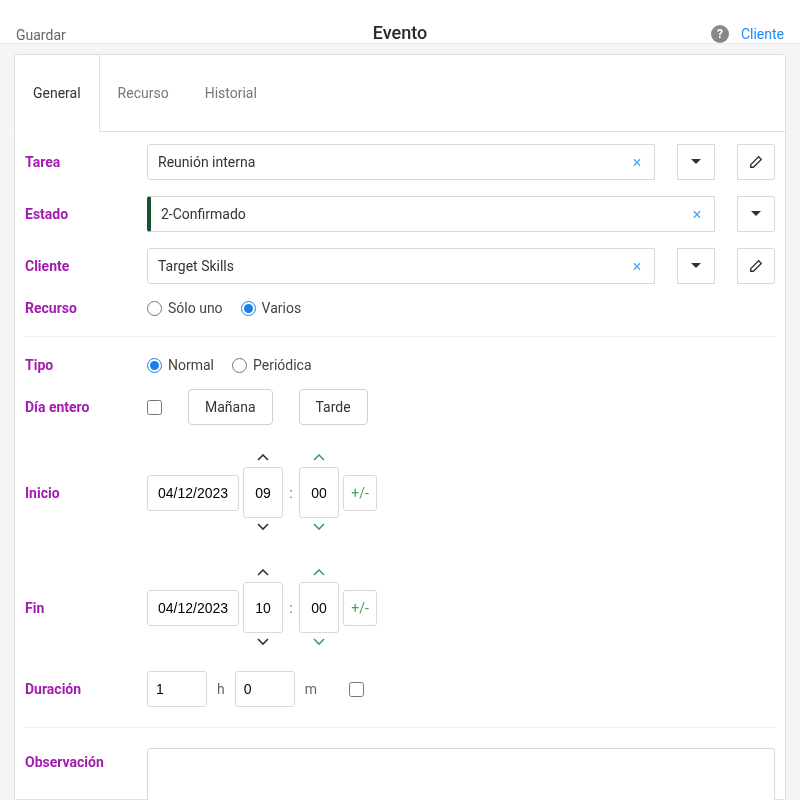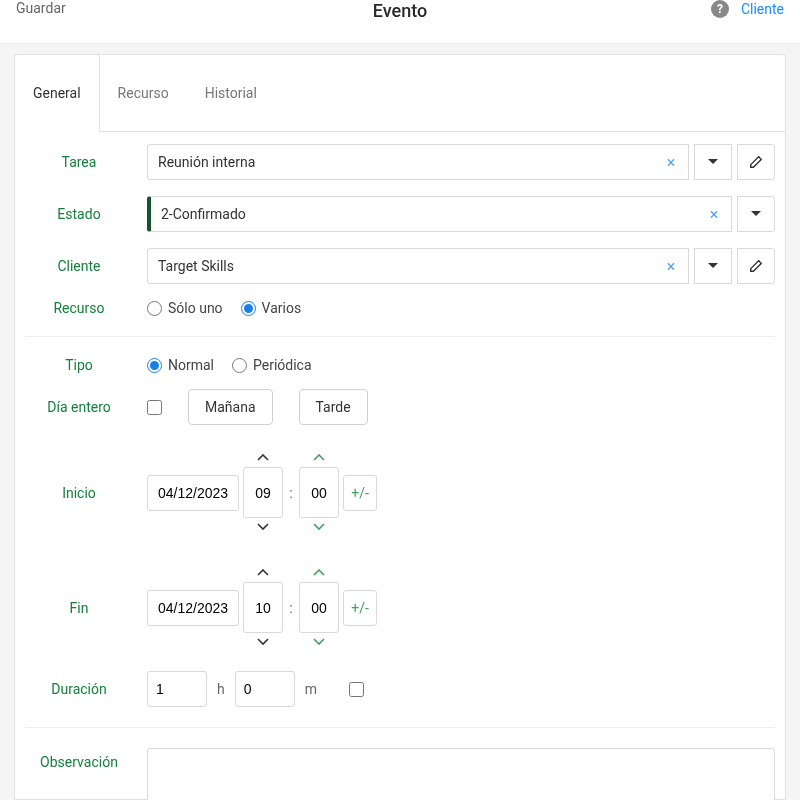--- a/index.html
+++ b/index.html
@@ -1,29 +1,29 @@
 <!DOCTYPE html>
 <html><head>
 <meta charset="utf-8">
 <style>
   * { box-sizing: border-box; margin: 0; padding: 0; }
   body { font-family: -apple-system, BlinkMacSystemFont, "Segoe UI", Roboto, Arial, sans-serif; font-size: 14px; color: #333; background: #f5f5f5; width: 800px; height: 800px; overflow: hidden; }
-  .topbar { display: flex; align-items: flex-start; justify-content: space-between; height: 44px; padding: 0 16px; background: #fff; border-bottom: 1px solid #ececec; }
+  .topbar { display: flex; align-items: flex-end; justify-content: space-between; height: 44px; padding: 0 16px; background: #fff; border-bottom: 1px solid #ececec; }
   .topbar .left { color: #666; cursor: pointer; }
   .topbar .center { position: absolute; left: 0; right: 0; text-align: center; font-size: 18px; font-weight: 500; color: #2a2a2a; pointer-events: none; }
   .topbar .right { display: flex; align-items: center; gap: 12px; color: #1a8cff; }
   .topbar .help { width: 18px; height: 18px; border-radius: 50%; background: #888; color: #fff; font-size: 12px; display: inline-flex; align-items: center; justify-content: center; font-weight: bold; }
   .panel { margin: 10px 14px 0 14px; background: #fff; border: 1px solid #e0e0e0; border-radius: 4px 4px 0 0; height: 746px; }
   .tabs { display: flex; border-bottom: 1px solid #e0e0e0; }
   .tab { padding: 30px 18px; color: #777; cursor: pointer; font-size: 14px; }
   .tab.active { color: #333; border: 1px solid #e0e0e0; border-bottom: 1px solid #fff; border-radius: 4px 4px 0 0; margin-bottom: -1px; background: #fff; margin-left: -1px; margin-top: -1px; }
   .form-body { padding: 12px 10px 0 10px; }
   .row { display: flex; align-items: center; margin-bottom: 16px; }
-  .label { width: 122px; text-align: center; padding-right: 14px; font-weight: 400; color: #15803d; }
-  .control { flex: 1; display: flex; align-items: center; gap: 6px; }
+  .label { width: 122px; text-align: left; padding-right: 14px; font-weight: 700; color: #a21caf; }
+  .control { flex: 1; display: flex; align-items: center; gap: 23px; }
   .combo { flex: 1; display: flex; align-items: center; border: 1px solid #d9d9d9; border-radius: 3px; height: 36px; background: #fff; }
   .combo.state { border-left: 4px solid #14532d; }
   .combo .text { flex: 1; padding: 0 10px; color: #333; font-size: 14px; }
   .combo .clear { width: 34px; text-align: center; color: #4aa6ff; font-size: 16px; cursor: pointer; }
   .icon-btn { width: 38px; height: 36px; border: 1px solid #d9d9d9; border-radius: 3px; background: #fff; display: inline-flex; align-items: center; justify-content: center; cursor: pointer; color: #333; }
   .icon-btn.attached-left { border-top-left-radius: 0; border-bottom-left-radius: 0; margin-left: -1px; }
   .icon-btn.mid { border-radius: 0; margin-left: -1px; }
   .combo.join-right { border-top-right-radius: 0; border-bottom-right-radius: 0; }
   .radio-group { display: flex; align-items: center; gap: 18px; }
   .radio-opt { display: flex; align-items: center; gap: 6px; color: #444; }

